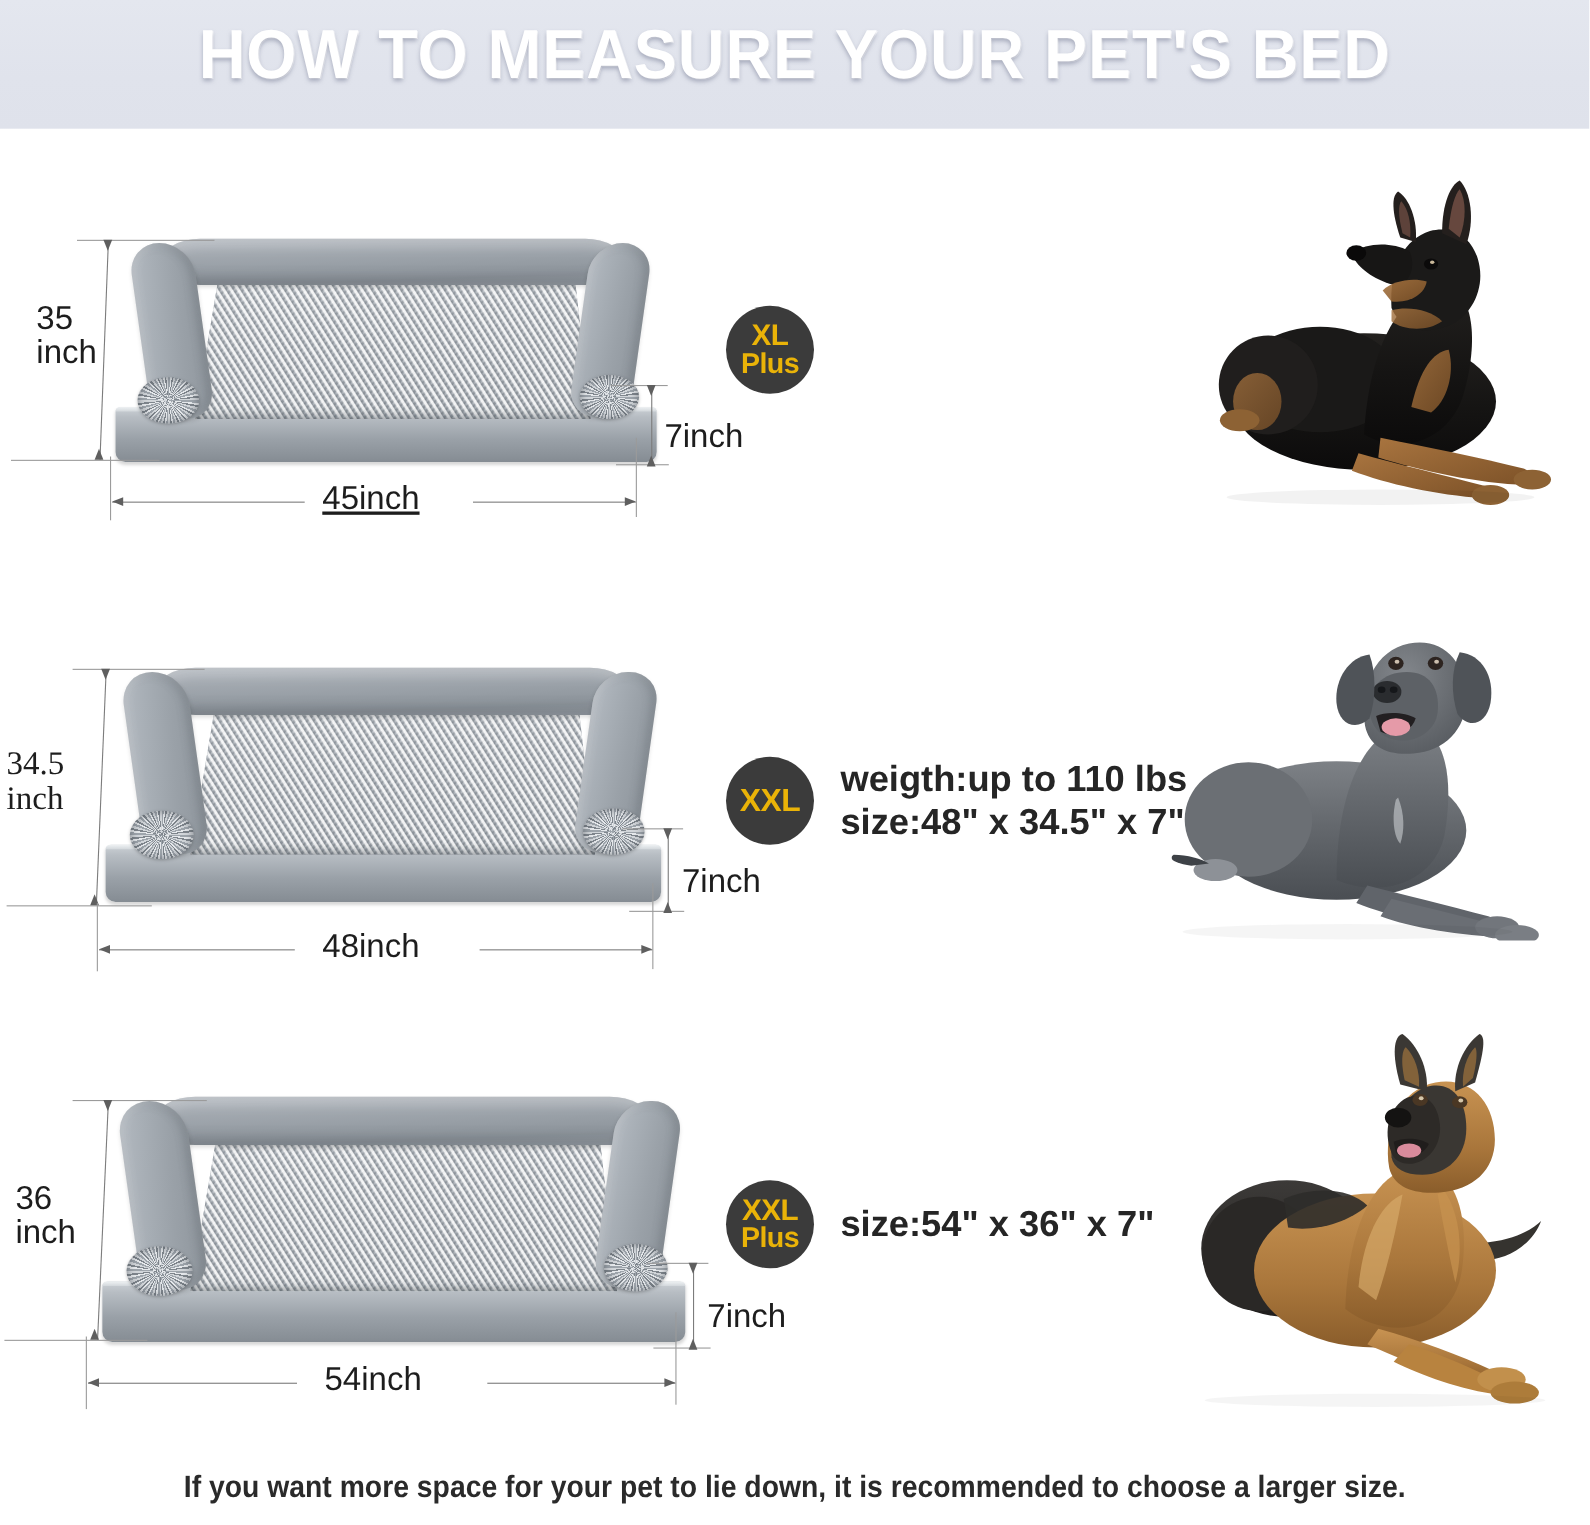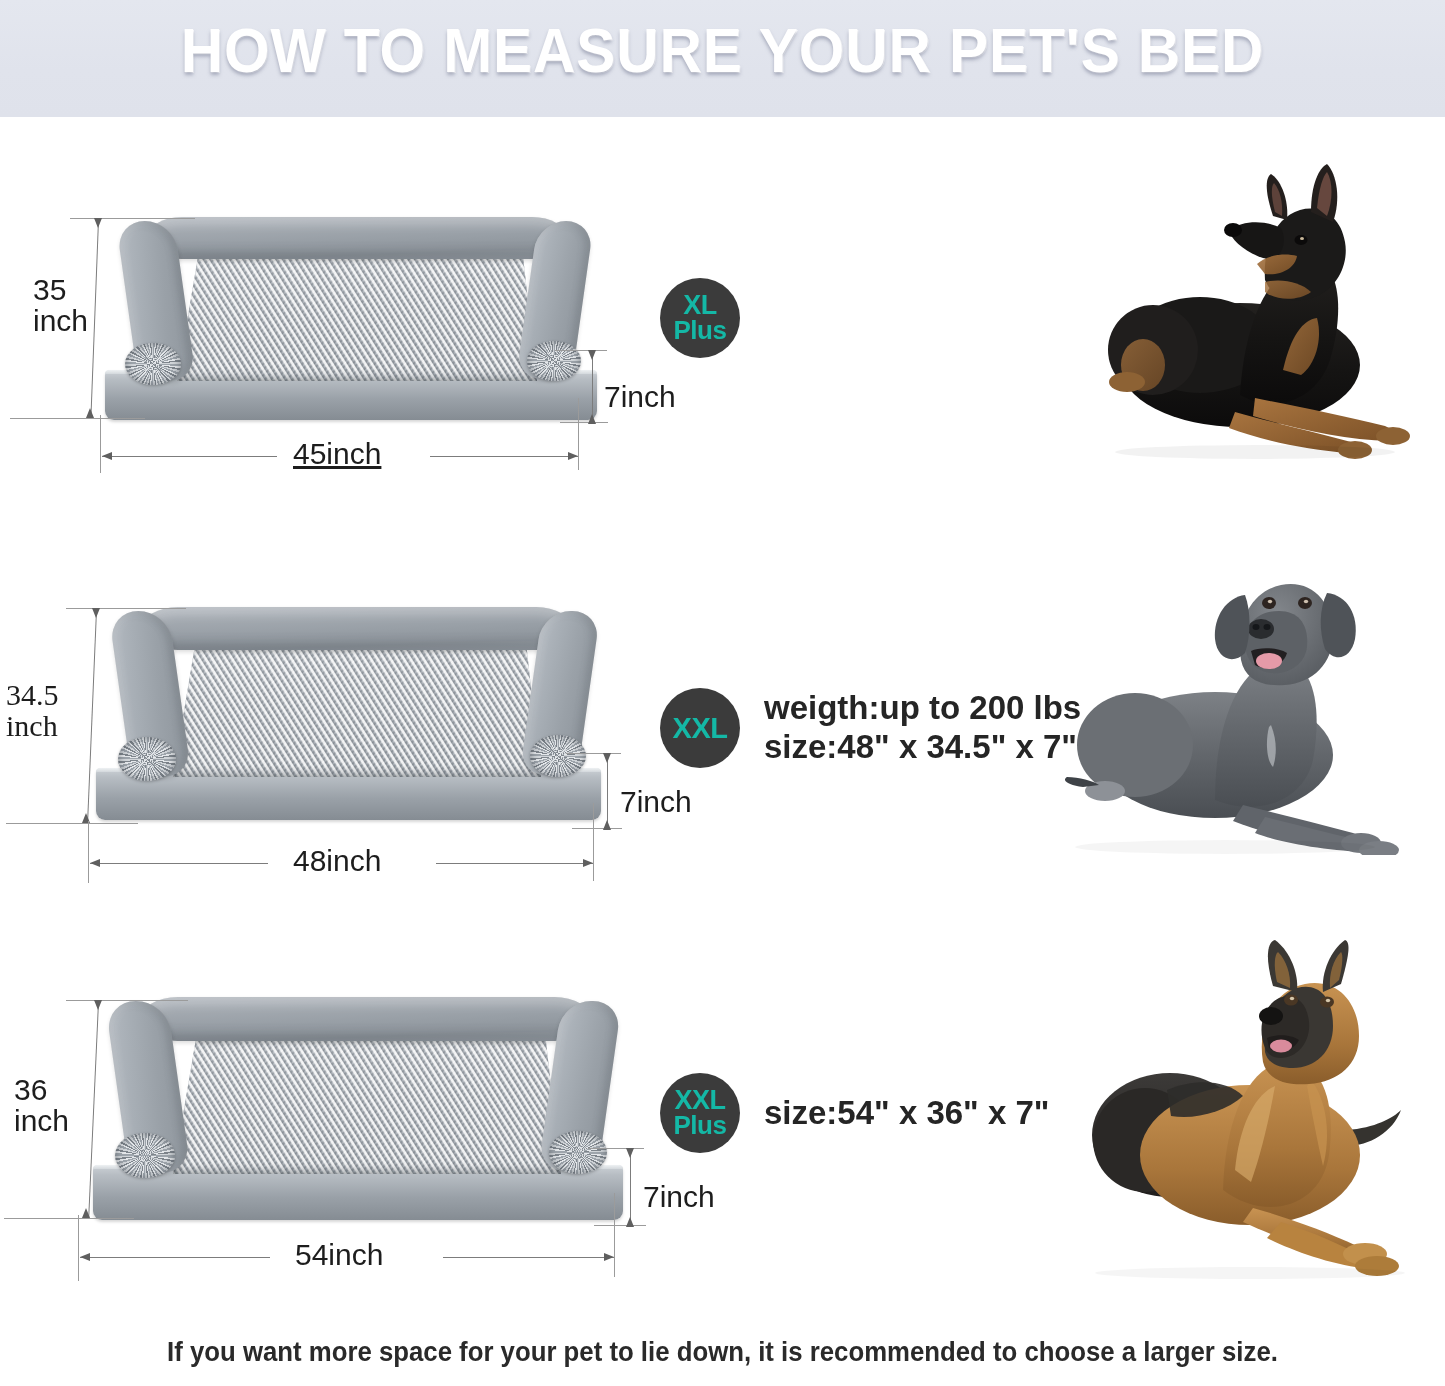--- a/index.html
+++ b/index.html
@@ -178,21 +178,21 @@
   .info {
     position: absolute;
     display: flex;
     align-items: center;
   }
   .badge {
     width: 80px;
     height: 80px;
     border-radius: 50%;
     background: #3b3b3b;
-    color: #14b8a6;
+    color: #eab308;
     display: flex;
     flex-direction: column;
     align-items: center;
     justify-content: center;
     font-weight: 700;
     font-size: 27px;
     line-height: 0.98;
     letter-spacing: -0.5px;
     flex: 0 0 auto;
     text-align: center;
@@ -370,21 +370,21 @@
   <div class="arrow arrow-d" style="left:603px; top:208px;"></div>
   <div class="arrow arrow-u" style="left:603px; top:275px;"></div>
   <div class="dim-label" style="left:620px; top:242px;">7inch</div>
 
   <div class="info" style="left:660px; top:143px;">
     <div class="badge single">
       <span>XXL</span>
       <span class="badge-l2"></span>
     </div>
     <div class="info-text">
-      <div>weigth:up to 200 lbs</div>
+      <div>weigth:up to 110 lbs</div>
       <div>size:48" x 34.5" x 7"</div>
     </div>
   </div>
 
   <div class="dog" style="left:1065px; top:10px;">
     <svg width="370" height="300" viewBox="0 0 370 300">
       <defs>
         <linearGradient id="gdBody" x1="0" y1="0" x2="0" y2="1">
           <stop offset="0%" stop-color="#7d8186"></stop>
           <stop offset="45%" stop-color="#65696e"></stop>

